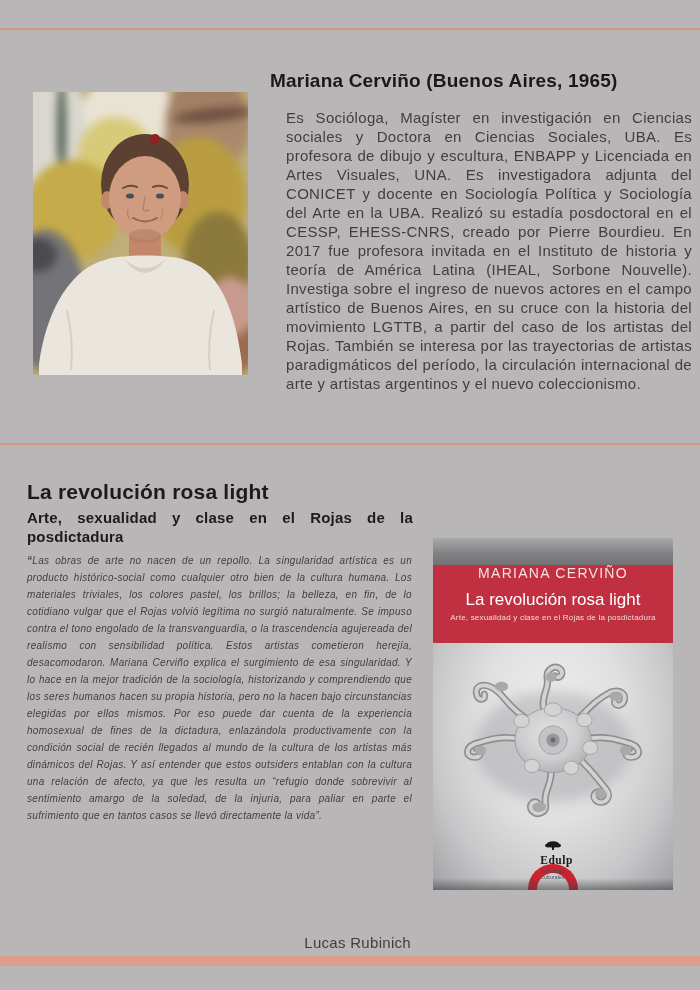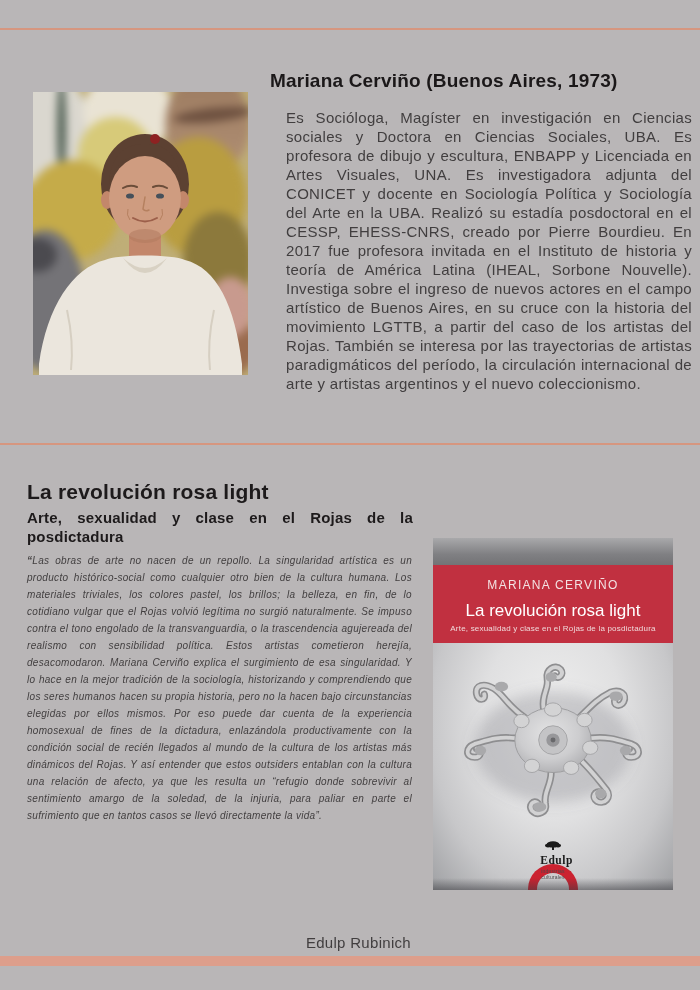--- a/index.html
+++ b/index.html
@@ -65,21 +65,21 @@
   .attribution{
     position:absolute;right:289px;top:934px;width:250px;
     text-align:right;font-size:15px;color:#413e3f;letter-spacing:.3px;
   }
 
   
   .cover{position:absolute;left:433px;top:538px;width:240px;height:352px;overflow:hidden;}
   .cover-top{position:absolute;left:0;right:0;top:0;height:27px;
     background:linear-gradient(180deg,#a9a9ab,#808083 60%,#737376);}
   .cover-band{position:absolute;left:0;right:0;top:27px;height:78px;background:#c13040;text-align:center;color:#fff;}
-  .cover-author{margin-top:13px;font-size:12px;letter-spacing:1.3px;color:#f3e2e3;}
+  .cover-author{margin-top:0;font-size:14px;letter-spacing:1.3px;color:#f3e2e3;}
   .cover-title{margin-top:9px;font-size:17px;color:#ffffff;}
   .cover-subtitle{margin-top:3px;font-size:8px;color:#f0d9da;letter-spacing:.2px;}
   .cover-body{position:absolute;left:0;right:0;top:105px;height:247px;
     background:radial-gradient(ellipse at 50% 32%,#efefef 0%,#e0e0e1 42%,#c7c7c9 72%,#9fa0a3 100%);}
   .cover-body::after{content:'';position:absolute;left:0;right:0;bottom:0;height:12px;
     background:linear-gradient(180deg,rgba(60,60,65,0),rgba(60,60,65,.55));}
   .artwork{position:absolute;left:15px;top:4px;}
   .pub-logo{position:absolute;left:0;right:0;top:198px;text-align:center;line-height:1;}
   .pub-logo svg{display:block;margin:0 auto 1px auto;}
   .pub-name{font-family:"Liberation Serif",serif;font-size:11.5px;font-weight:700;color:#1a1a1a;letter-spacing:.5px;padding-left:7px;}
@@ -130,31 +130,31 @@
       <path d="M95,117 Q93,123 97,128" stroke="#b5805f" stroke-width="1" fill="none"></path>
       <path d="M129,117 Q131,123 127,128" stroke="#b5805f" stroke-width="1" fill="none"></path>
       <ellipse cx="112" cy="144" rx="16" ry="7" fill="#b07a5f" opacity="0.55"></ellipse>
       <path d="M6,283 L6,272 C14,214 40,176 72,168 C84,162 140,162 152,168 C184,176 202,214 209,272 L209,283 Z" fill="#ebe6dd"></path>
       <path d="M90,166 Q112,186 134,166 Q112,196 90,166 Z" fill="#d8d1c3"></path>
       <path d="M34,218 Q41,250 38,278" stroke="#d6cfc2" stroke-width="2" fill="none"></path>
       <path d="M181,218 Q174,250 177,278" stroke="#d6cfc2" stroke-width="2" fill="none"></path>
     </svg>
   </div>
 
-  <h1 class="author-title" style="margin:0;">Mariana Cerviño (Buenos Aires, 1973)</h1>
+  <h1 class="author-title" style="margin:0;">Mariana Cerviño (Buenos Aires, 1965)</h1>
   <p class="author-bio" style="margin:0;">Es Socióloga, Magíster en investigación en Ciencias sociales y Doctora en Ciencias Sociales, UBA. Es profesora de dibujo y escultura, ENBAPP y Licenciada en Artes Visuales, UNA. Es investigadora adjunta del CONICET y docente en Sociología Política y Sociología del Arte en la UBA. Realizó su estadía posdoctoral en el CESSP, EHESS-CNRS, creado por Pierre Bourdieu. En 2017 fue profesora invitada en el Instituto de historia y teoría de América Latina (IHEAL, Sorbone Nouvelle). Investiga sobre el ingreso de nuevos actores en el campo artístico de Buenos Aires, en su cruce con la historia del movimiento LGTTB, a partir del caso de los artistas del Rojas. También se interesa por las trayectorias de artistas paradigmáticos del período, la circulación internacional de arte y artistas argentinos y el nuevo coleccionismo.</p>
 
   <div class="rule rule-mid"></div>
 
   <h2 class="book-heading" style="margin:0;">La revolución rosa light</h2>
   <h3 class="book-subheading" style="margin:0;">Arte, sexualidad y clase en el Rojas de la posdictadura</h3>
 
   <p class="quote" style="margin:0;"><span class="open">“</span><span>Las obras de arte no nacen de un repollo. La singularidad artística es un producto histórico-social como cualquier otro bien de la cultura humana. Los materiales triviales, los colores pastel, los brillos; la belleza, en fin, de lo cotidiano vulgar que el Rojas volvió legítima no surgió naturalmente. Se impuso contra el tono engolado de la transvanguardia, o la trascendencia agujereada del realismo con sensibilidad política. Estos artistas cometieron herejía, desacomodaron. Mariana Cerviño explica el surgimiento de esa singularidad. Y lo hace en la mejor tradición de la sociología, historizando y comprendiendo que los seres humanos hacen su propia historia, pero no la hacen bajo circunstancias elegidas por ellos mismos. Por eso puede dar cuenta de la experiencia homosexual de fines de la dictadura, enlazándola productivamente con la condición social de recién llegados al mundo de la cultura de los artistas más dinámicos del Rojas. Y así entender que estos outsiders entablan con la cultura una relación de afecto, ya que les resulta un “refugio donde sobrevivir al sentimiento amargo de la soledad, de la injuria, para paliar en parte el sufrimiento que en tantos casos se llevó directamente la vida”.</span></p>
 
-  <div class="attribution">Edulp Rubinich</div>
+  <div class="attribution">Lucas Rubinich</div>
 
   <div class="cover">
     <div class="cover-top"></div>
     <div class="cover-band">
       <div class="cover-author">MARIANA CERVIÑO</div>
       <div class="cover-title">La revolución rosa light</div>
       <div class="cover-subtitle">Arte, sexualidad y clase en el Rojas de la posdictadura</div>
     </div>
     <div class="cover-body">
       <svg class="artwork" width="210" height="190" viewBox="0 0 220 180">

